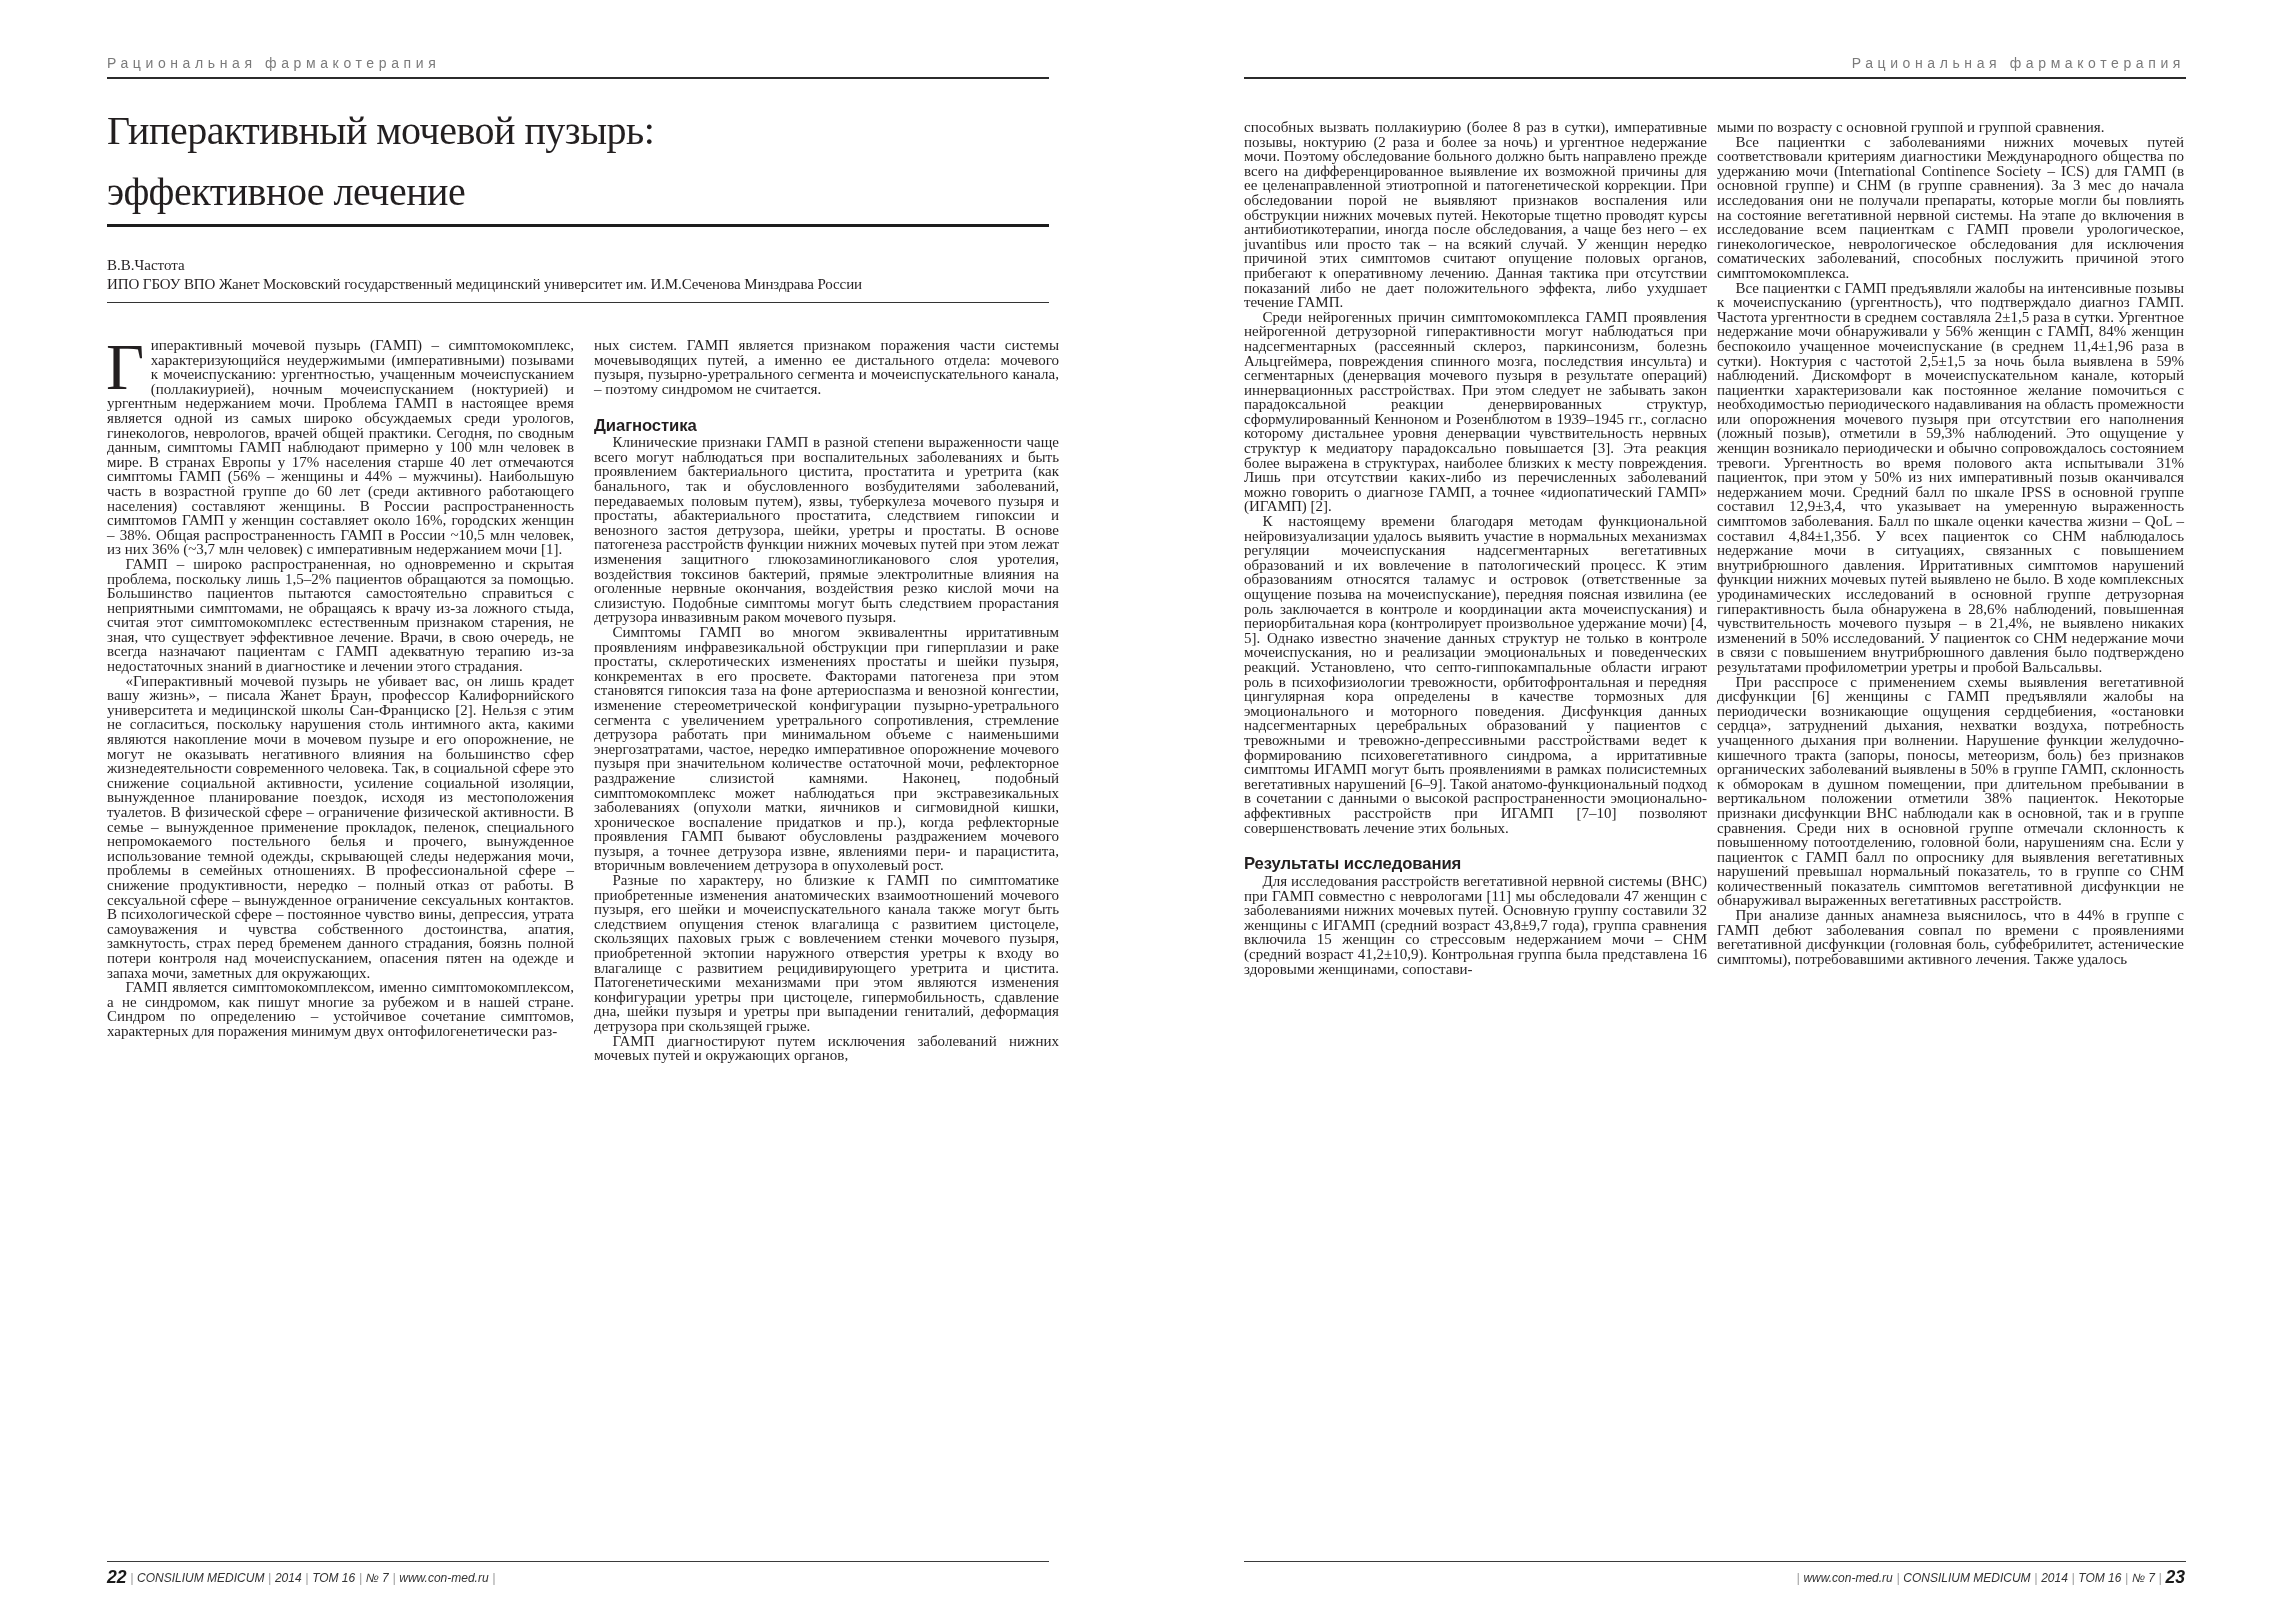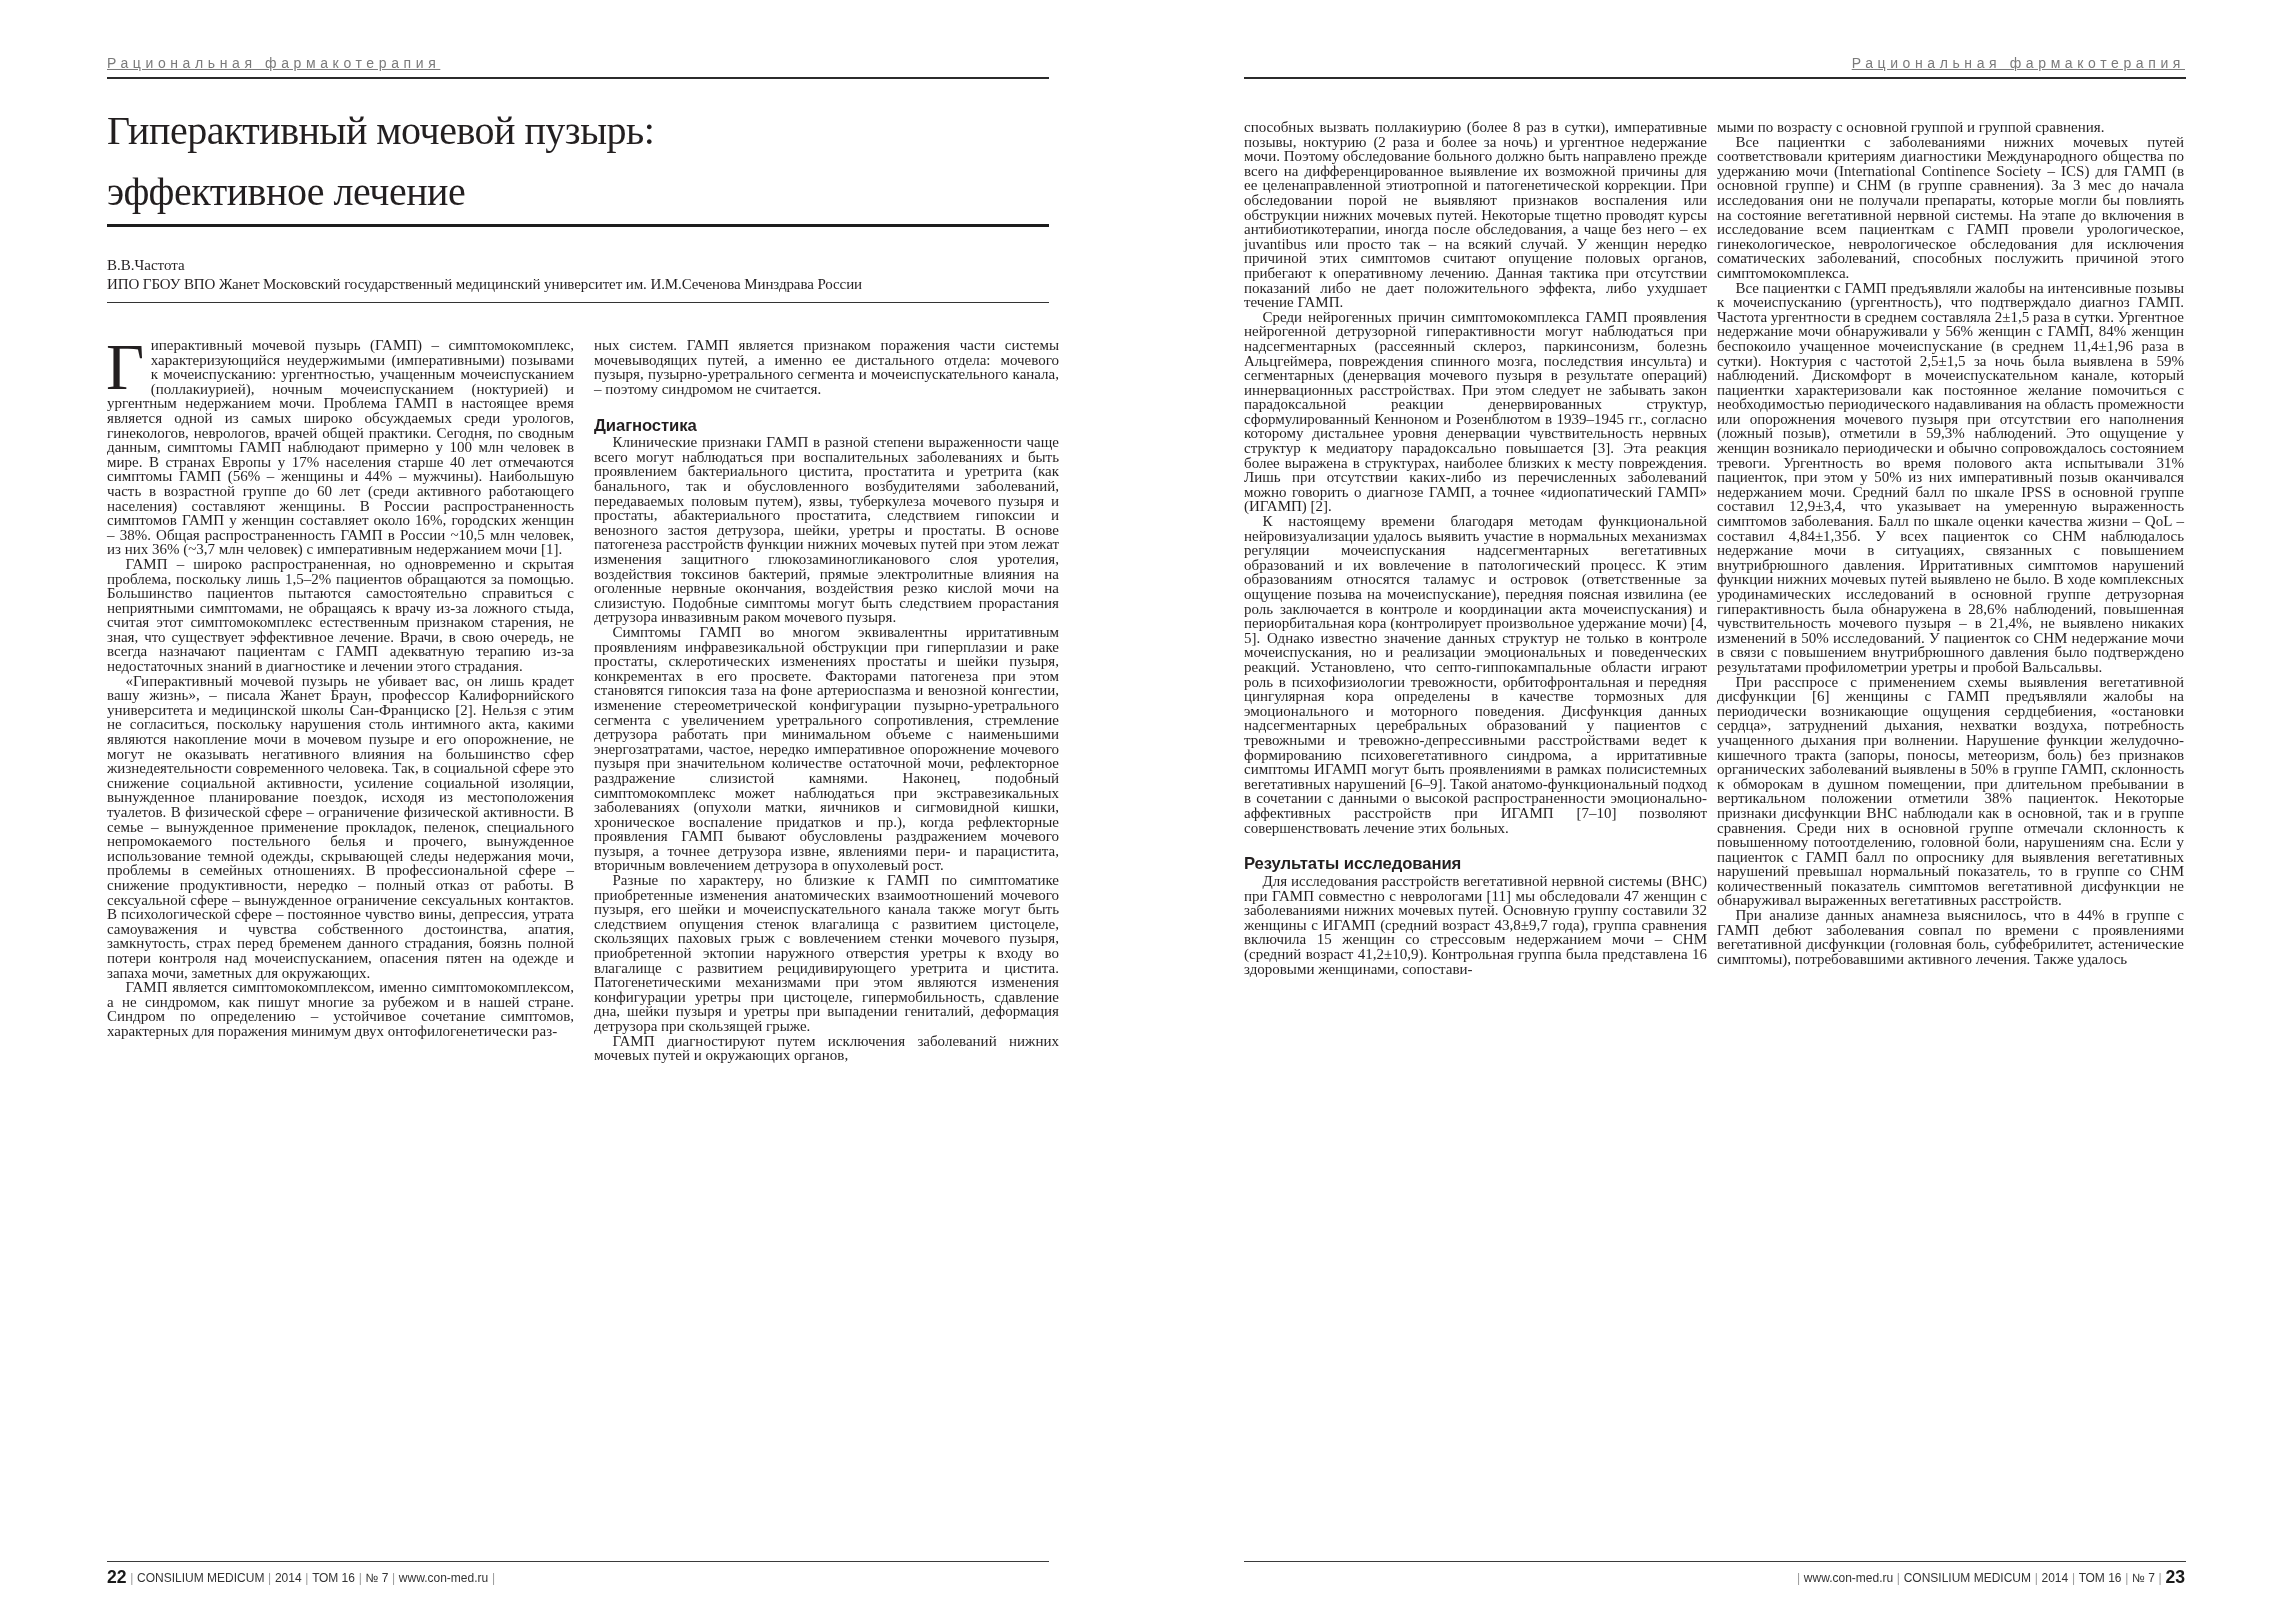--- a/index.html
+++ b/index.html
@@ -1,32 +1,32 @@
 <!DOCTYPE html>
 <html style="font-size:7.4px"><head>
 <meta charset="utf-8">
 <style>
   html, body { margin:0; padding:0; background:#ffffff; }
   body { width:2295px; height:1624px; position:relative; overflow:hidden; color:#231f20; }
   .serif { font-family: "Liberation Serif", "DejaVu Serif", serif; margin-top: 11px; }
-  .sans { font-family: "Liberation Sans", "DejaVu Sans", sans-serif; text-decoration: underline; }
+  .sans { font-family: "Liberation Sans", "DejaVu Sans", sans-serif; }
   .running-head { position:absolute; top:55px; font-size:14px; letter-spacing:4.6px; color:#7a7a7a; }
   .rule-top { position:absolute; top:77px; height:1.9px; background:#2b2b2b; }
   .title { position:absolute; left:107px; top:100px; width:949px; font-size:40px; line-height:61px; font-weight:normal; letter-spacing:-0.5px; margin:0; }
   .rule-heavy { position:absolute; left:107px; top:224px; width:942px; height:3.2px; background:#1c1c1c; }
   .author { position:absolute; left:107px; top:245px; font-size:15px; line-height:18.5px; }
   .affil { position:absolute; left:107px; top:264px; font-size:15px; line-height:18.5px; letter-spacing:-0.1px; }
   .rule-thin { position:absolute; left:107px; top:302px; width:942px; height:1.4px; background:#333; }
   .col { position:absolute; font-size:15px; line-height:14.6px; text-align:justify; hyphens:manual; }
   .col p { margin:0; text-indent:18.5px; }
   .col p.noindent { text-indent:0; }
   .col h2 { font-family:"Liberation Sans","DejaVu Sans",sans-serif; font-weight:bold; font-size:16.7px; line-height:18.5px; margin:20.4px 0 0 0; letter-spacing:-0.1px; }
   .dropcap { float:left; font-size:66px; line-height:51px; margin:2.8px 6.5px 0 -0.9px; font-family:"Liberation Serif","DejaVu Serif",serif; }
   .rule-foot { position:absolute; top:1561px; height:1.4px; background:#3a3a3a; }
-  .footer { position:absolute; top:1570px; font-size:12px; line-height:15.7px; color:#333; white-space:nowrap; font-family:"Liberation Sans","DejaVu Sans",sans-serif; }
+  .footer { position:absolute; top:1570px; font-size:12px; line-height:15.7px; color:#333; white-space:nowrap; font-family:"Liberation Sans","DejaVu Sans",sans-serif;font-style:italic; }
   .footer .pg { font-weight:bold; font-size:17.6px; color:#1a1a1a; vertical-align:-1.4px; }
   .footer .sep { color:#999; margin:0 3.7px; }
 </style>
 </head>
 <body>
 
 <div>
   <div class="running-head sans" style="left:107px;">Рациональная фармакотерапия</div>
   <div class="rule-top" style="left:107px; width:942px;"></div>
 

